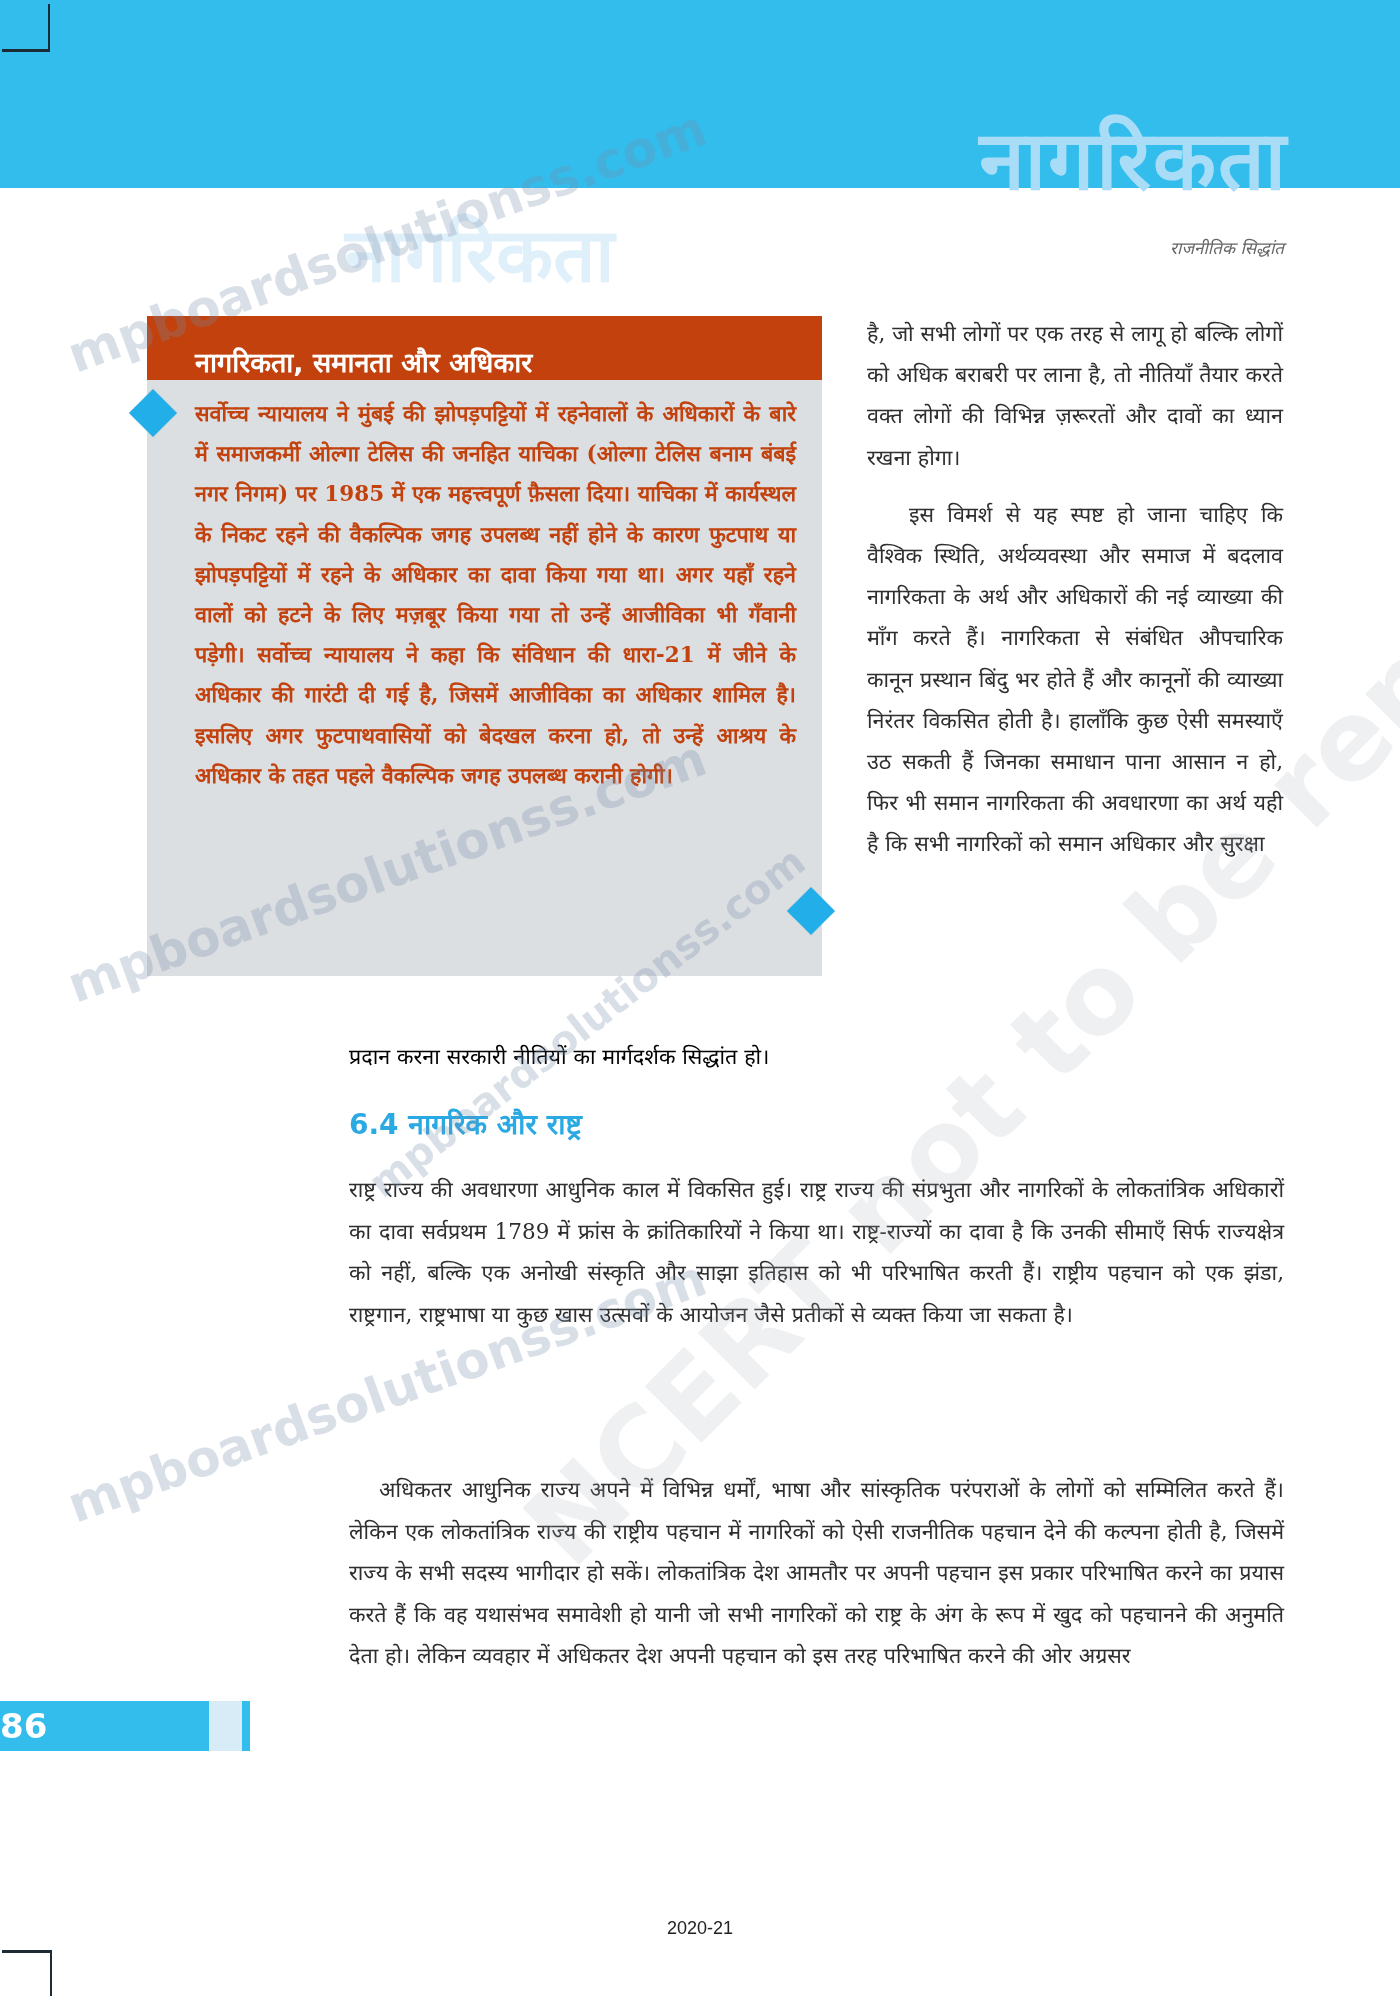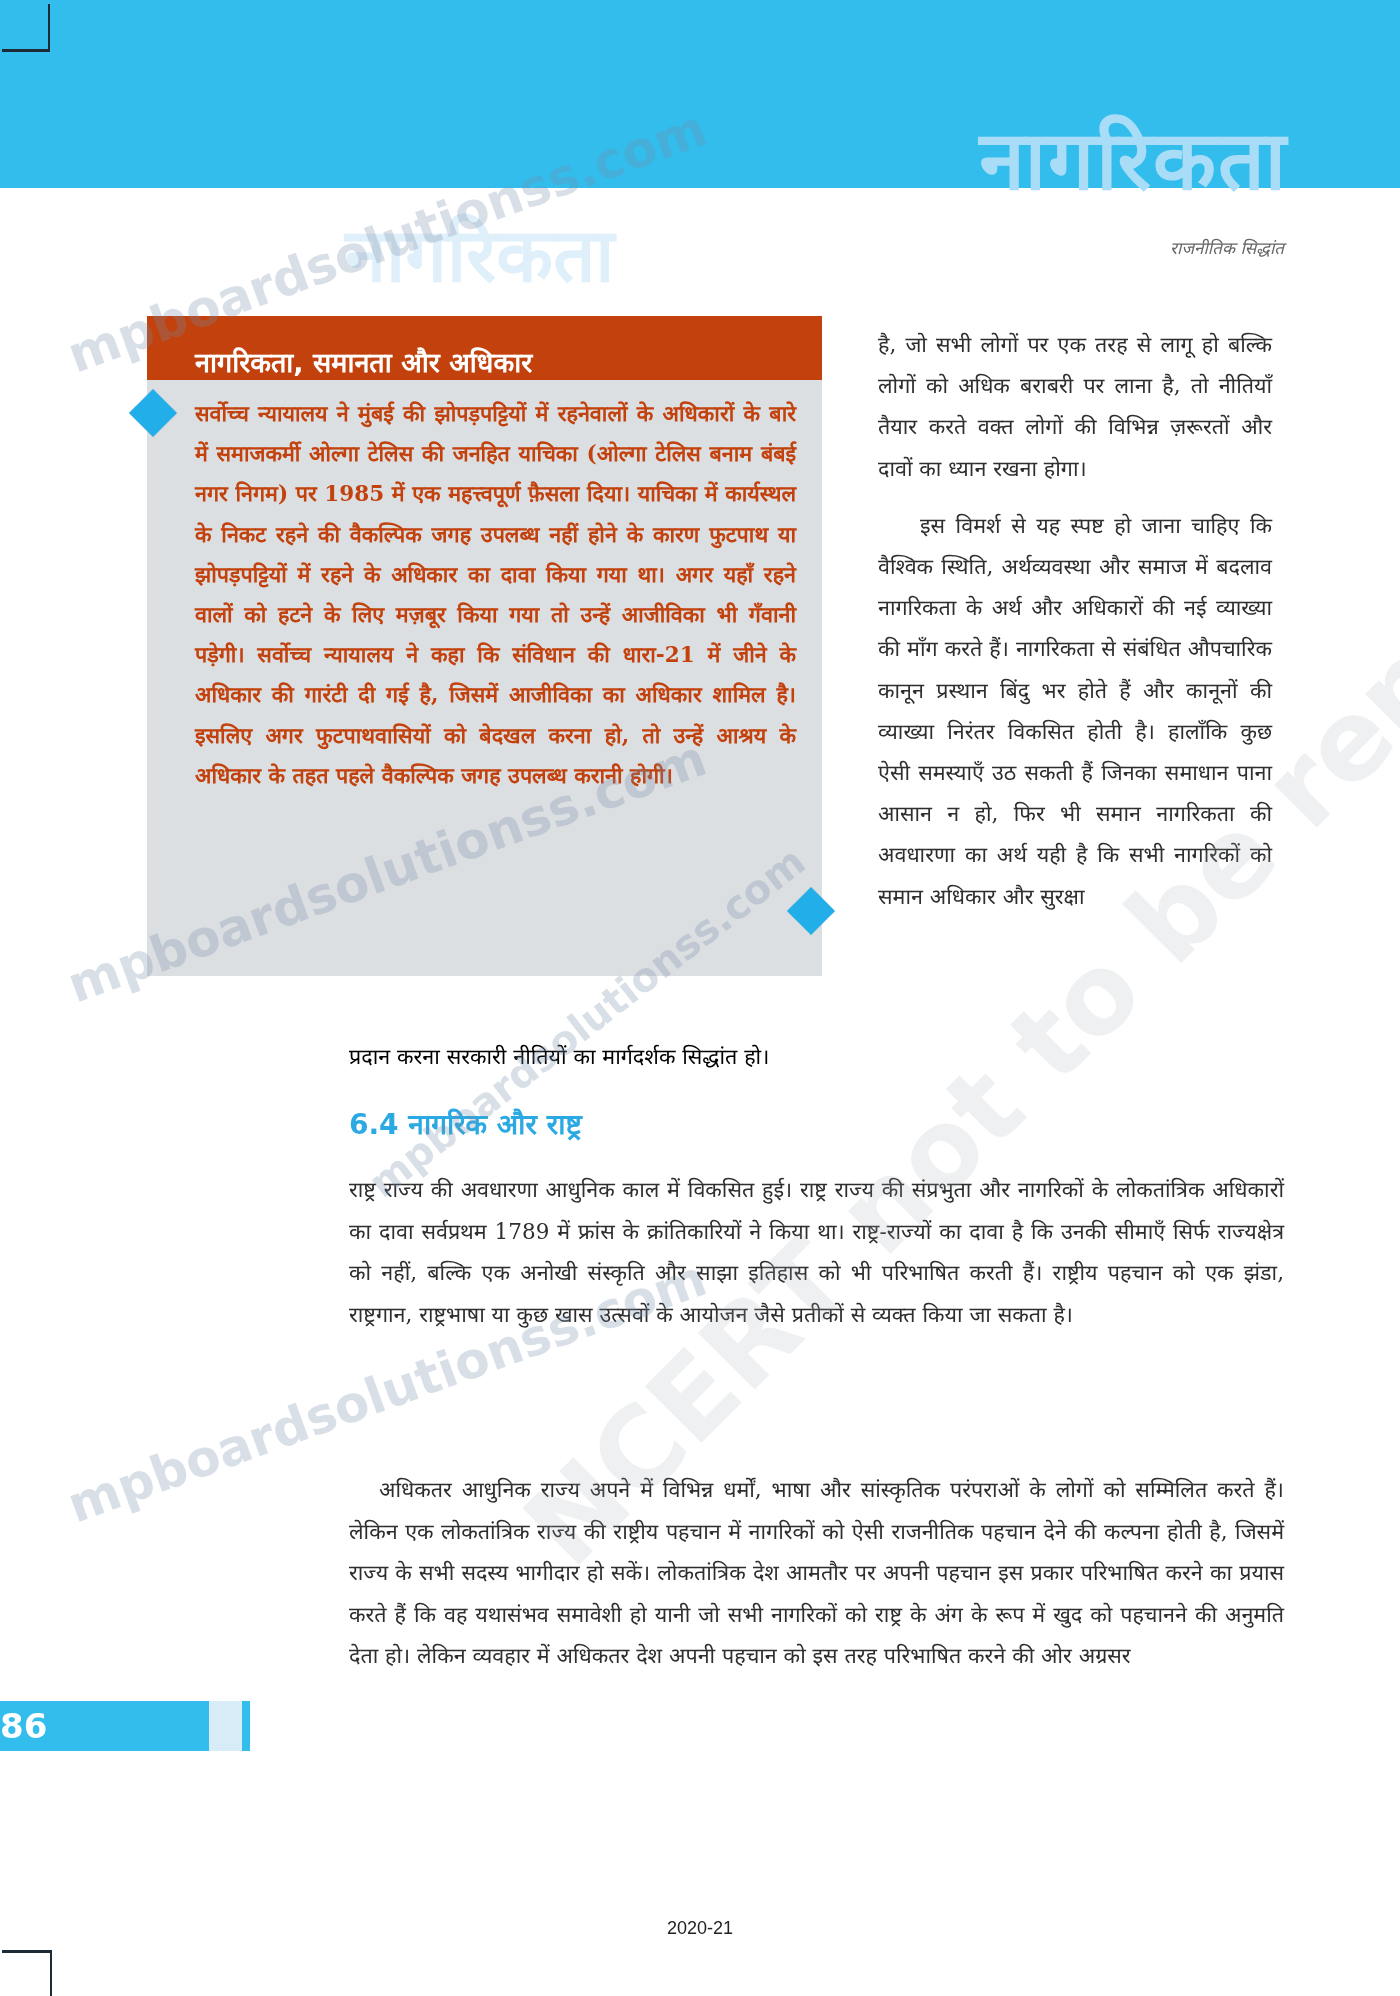--- a/index.html
+++ b/index.html
@@ -57,21 +57,21 @@
     font-size: 21.5px; line-height: 40.2px; text-align: justify; color: #c2410c; font-weight: bold;
   }
   .diamond {
     position: absolute; width: 34px; height: 34px; background: #22aee8;
     transform: rotate(45deg); box-shadow: 0 0 2px rgba(0,0,0,0.08);
   }
   .right-col {
     position: absolute; left: 866px; top: 312px; width: 418px;
     font-size: 21.5px; line-height: 41.2px; text-align: justify; color: #2e2e2e;
   }
-  .right-col p { margin: 12px; }
+  .right-col p { margin: 1px; }
   .right-col p + p { margin-top: 16px; text-indent: 42px; }
   .full-line {
     position: absolute; left: 349px; top: 1037px; width: 940px;
     font-size: 21.5px; line-height: 40px; color: #000000;
   }
   .section-heading {
     position: absolute; left: 349px; top: 1104px;
     font-family: "DejaVu Sans", sans-serif; font-size: 28px; font-weight: bold; color: #2aa9e2;
   }
   .body-para {

